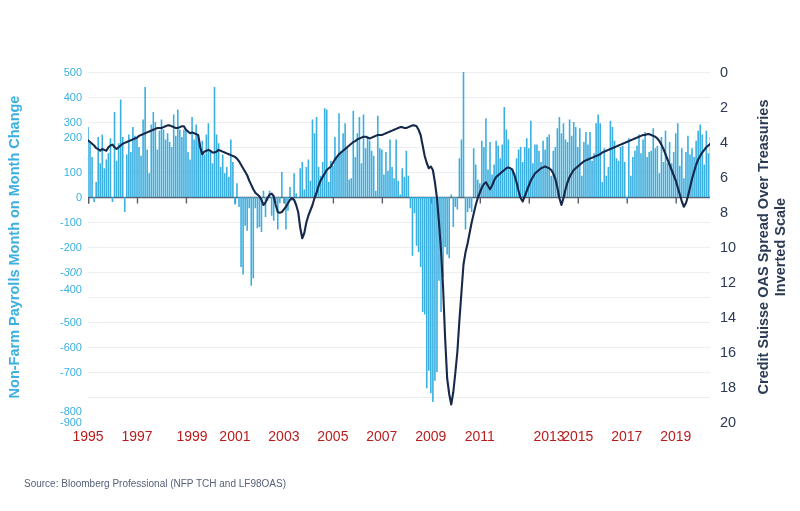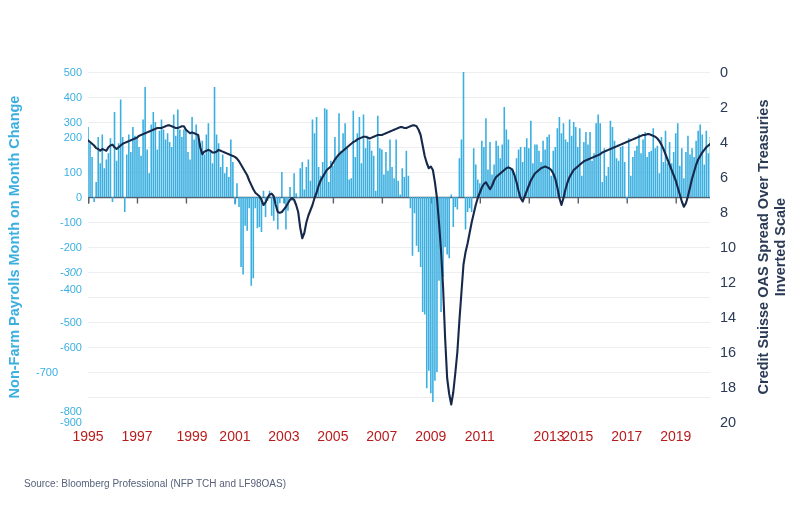--- a/index.html
+++ b/index.html
@@ -475,21 +475,21 @@
       <div class="ytick-left" style="top: 122px;">300</div>
       <div class="ytick-left" style="top: 137px;">200</div>
       <div class="ytick-left" style="top: 172px;">100</div>
       <div class="ytick-left" style="top: 197px;">0</div>
       <div class="ytick-left" style="top: 222px;">-100</div>
       <div class="ytick-left" style="top: 247px;">-200</div>
       <div class="ytick-left" style="top: 272px; font-style: italic;">-300</div>
       <div class="ytick-left" style="top: 289px;">-400</div>
       <div class="ytick-left" style="top: 322px;">-500</div>
       <div class="ytick-left" style="top: 347px;">-600</div>
-      <div class="ytick-left" style="top: 372px; text-align: center;">-700</div>
+      <div class="ytick-left" style="top: 372px;">-700</div>
       <div class="ytick-left" style="top: 387px; margin-top: 24px;">-800</div>
       <div class="ytick-left" style="top: 422px;">-900</div>
     </div>
   <div id="y-right-ticks">
       <div class="ytick-right" style="top: 72px;">0</div>
       <div class="ytick-right" style="top: 107px;">2</div>
       <div class="ytick-right" style="top: 142px;">4</div>
       <div class="ytick-right" style="top: 177px;">6</div>
       <div class="ytick-right" style="top: 212px;">8</div>
       <div class="ytick-right" style="top: 247px;">10</div>

